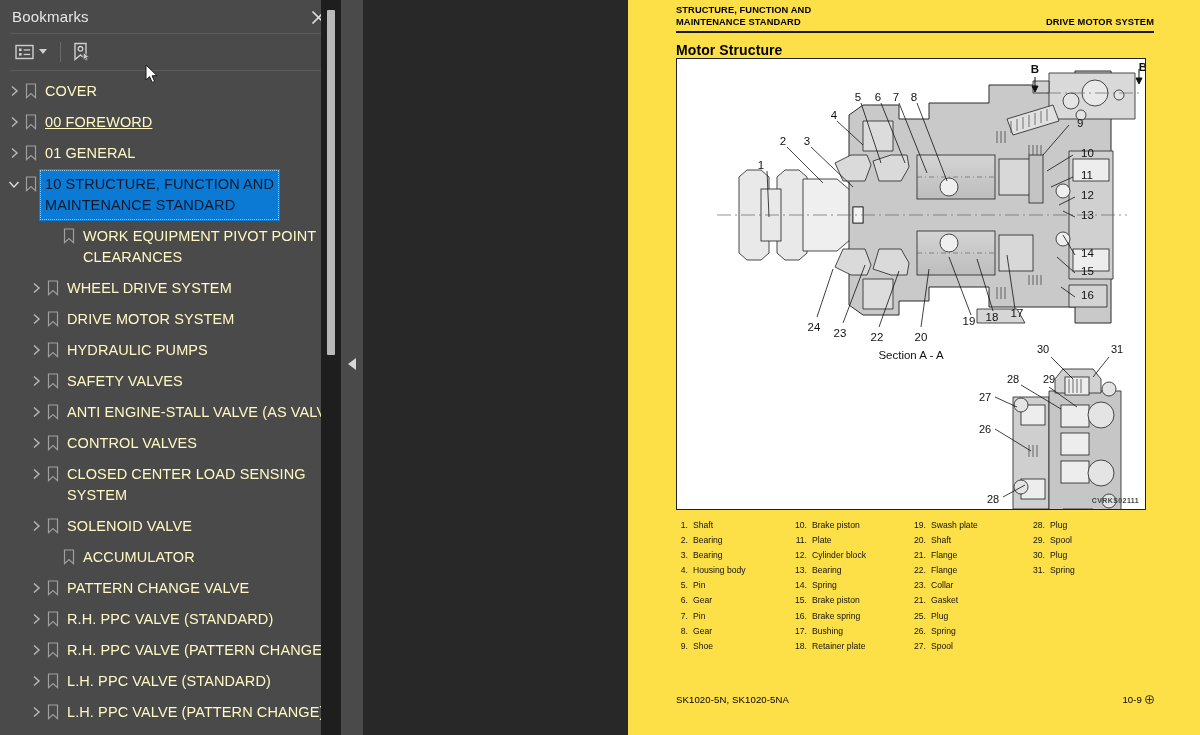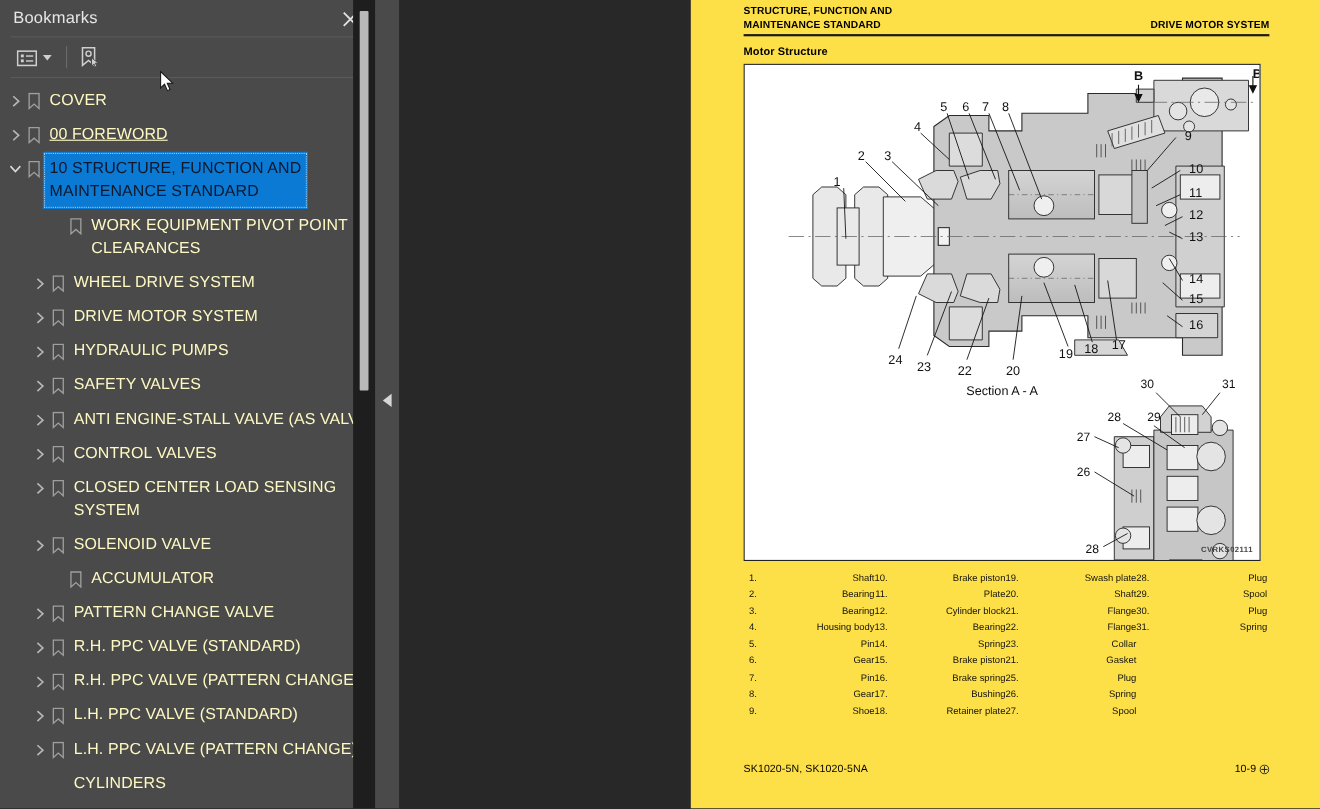--- a/index.html
+++ b/index.html
@@ -154,21 +154,21 @@
   .hdr-right {
     font-size: 9.3px; font-weight: bold; letter-spacing: .1px;
     padding-top: 12px;
   }
   #hdr-rule {
     position: absolute; left: 48px; top: 31px; width: 478px;
     height: 2px; background: #1a1a1a;
   }
   #section-title {
     position: absolute; left: 48px; top: 42px;
-    font-size: 10px; font-weight: bold; letter-spacing: .1px;
+    font-size: 14px; font-weight: bold; letter-spacing: .1px;
   }
   #figure-box {
     position: absolute; left: 48px; top: 58px;
     width: 470px; height: 452px;
     border: 1px solid #222;
     background: #fff;
     overflow: hidden;
   }
   #figure-box svg { display: block; }
   #drawing-code {
@@ -183,21 +183,21 @@
     width: 478px;
     display: flex;
   }
   .legend-col { width: 119px; }
   .legend-row {
     display: flex;
     font-size: 8.6px; line-height: 15.1px;
     color: #111;
   }
   .legend-num { width: 17px; text-align: right; padding-right: 5px; }
-  .legend-name { flex: 1; text-align: right; }
+  .legend-name { flex: 1; }
 
   
   #doc-footer {
     position: absolute; left: 48px; top: 694px; width: 478px;
     display: flex; justify-content: space-between; align-items: baseline; gap: 48px;
   }
   .footer-text { font-size: 9.6px; letter-spacing: .1px; }
   #page-no { display: flex; align-items: center; gap: 3px; }
 
   
@@ -262,20 +262,33 @@
               <svg width="9" height="12" viewBox="0 0 9 12">
                 <path d="M2 1.5 L7 6 L2 10.5" fill="none" stroke="#b6b6b6" stroke-width="1.5"></path>
               </svg>
             </span>
             <span class="bm-icon">
               <svg width="12" height="16" viewBox="0 0 12 16">
                 <path d="M1.5 1 H10.5 V14.6 L6 10.6 L1.5 14.6 Z" fill="none" stroke="#9f9f9f" stroke-width="1.2"></path>
               </svg>
             </span>
             <span class="node-label">00 FOREWORD</span>
+          </div>
+          <div class="node lvl0">
+            <span class="twisty">
+              <svg width="9" height="12" viewBox="0 0 9 12">
+                <path d="M2 1.5 L7 6 L2 10.5" fill="none" stroke="#b6b6b6" stroke-width="1.5"></path>
+              </svg>
+            </span>
+            <span class="bm-icon">
+              <svg width="12" height="16" viewBox="0 0 12 16">
+                <path d="M1.5 1 H10.5 V14.6 L6 10.6 L1.5 14.6 Z" fill="none" stroke="#9f9f9f" stroke-width="1.2"></path>
+              </svg>
+            </span>
+            <span class="node-label">01 GENERAL</span>
           </div>
           <div class="node lvl0 selected">
             <span class="twisty">
               <svg width="12" height="9" viewBox="0 0 12 9">
                 <path d="M1.5 2 L6 7 L10.5 2" fill="none" stroke="#d8d8d8" stroke-width="1.5"></path>
               </svg>
             </span>
             <span class="bm-icon">
               <svg width="12" height="16" viewBox="0 0 12 16">
                 <path d="M1.5 1 H10.5 V14.6 L6 10.6 L1.5 14.6 Z" fill="none" stroke="#9f9f9f" stroke-width="1.2"></path>

